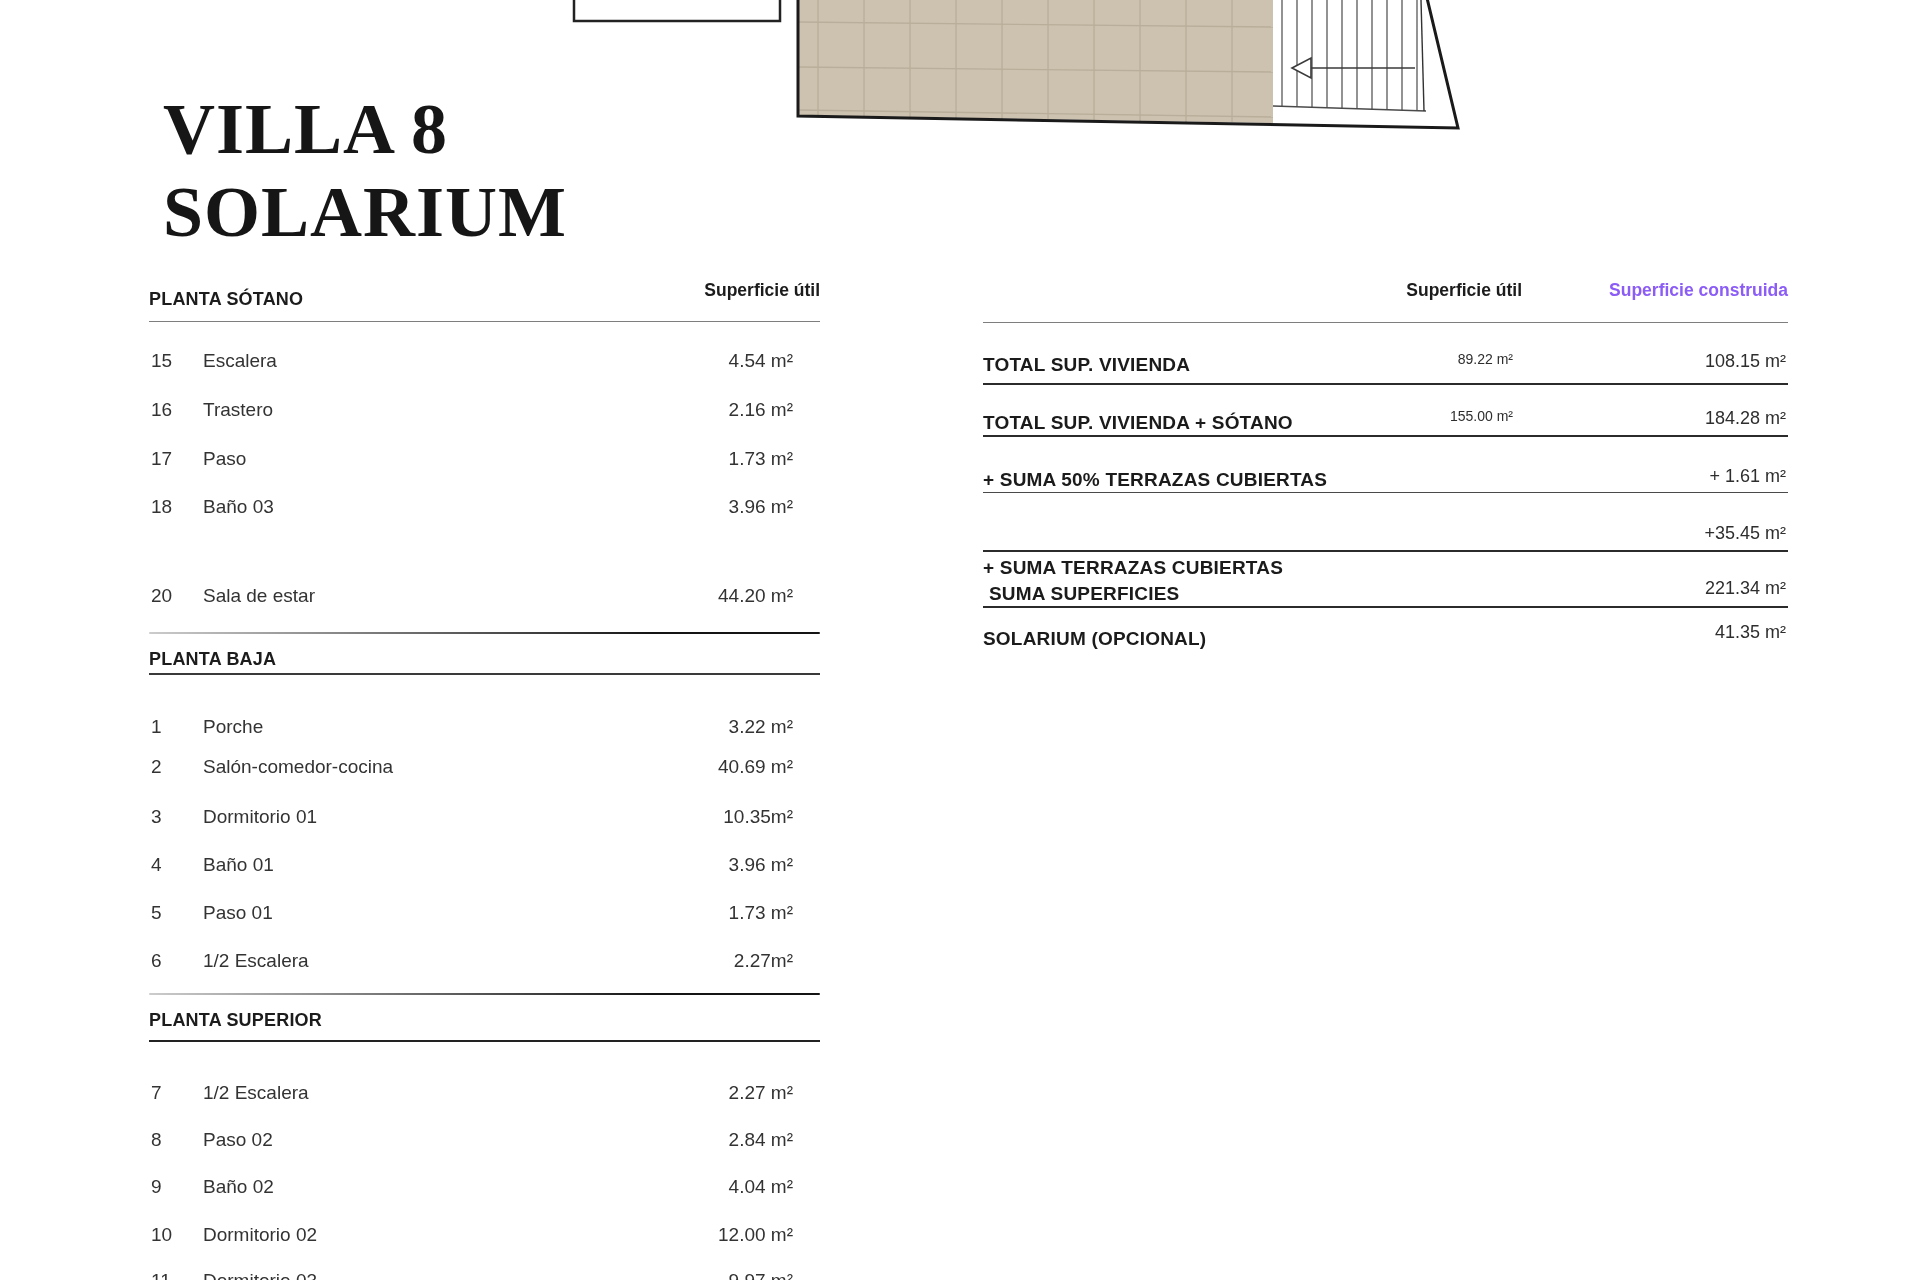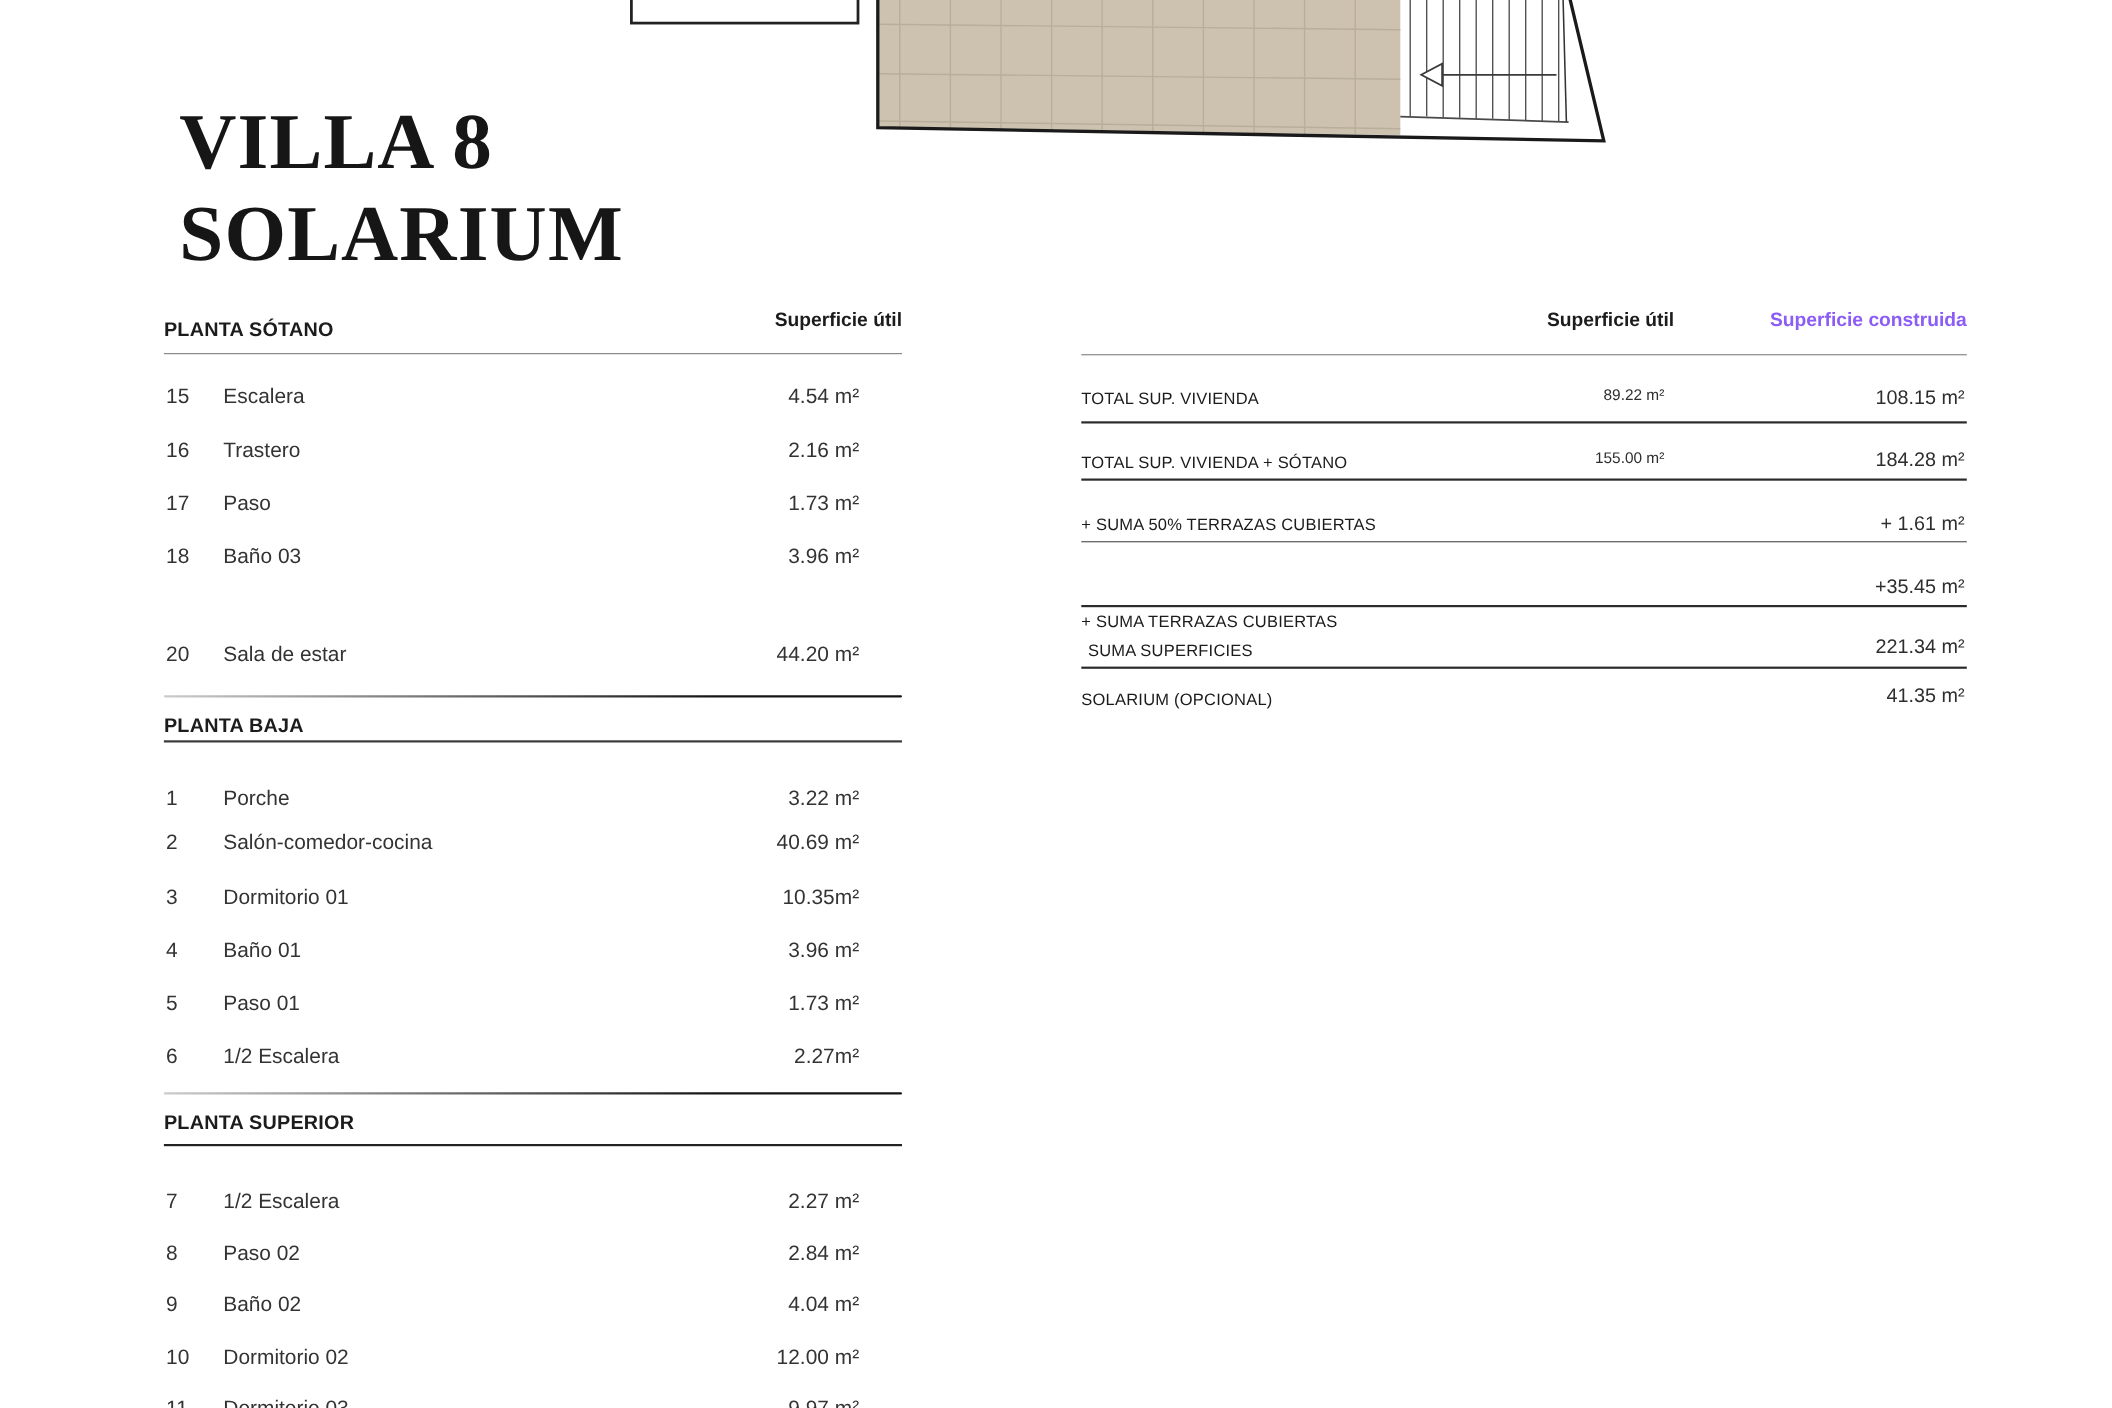--- a/index.html
+++ b/index.html
@@ -16,30 +16,30 @@
   }
   
   .hline{position:absolute;left:0;width:100%;}
   
   .left-table{position:absolute;left:149px;top:0;width:671px;height:1224px;}
   .sec-name{position:absolute;left:0;font-weight:700;font-size:18px;color:#1c1c1c;letter-spacing:.2px;}
   .col-head{position:absolute;right:0;font-weight:700;font-size:17.5px;color:#1c1c1c;}
   .lrow{position:absolute;left:0;width:100%;height:24px;font-size:19px;color:#333333;}
   .lrow .num{position:absolute;left:2px;}
   .lrow .lbl{position:absolute;left:54px;}
-  .lrow .val{position:absolute;right:39px;}
+  .lrow .val{position:absolute;right:27px;}
   .rule-gray{height:1px;background:#7e7e7e;}
   .rule-dark{height:2px;background:#3a3a3a;}
   .rule-darker{height:2px;background:#222222;}
   .rule-fade{height:2px;background:linear-gradient(90deg,#cccccc,#777777 35%,#141414 75%);border-radius:1px;}
   
   .sum-table{position:absolute;left:983px;top:0;width:805px;height:700px;}
   .sum-head-1{position:absolute;right:266px;top:280px;font-weight:700;font-size:17.5px;color:#1c1c1c;}
   .sum-head-2{position:absolute;right:0;top:280px;font-weight:700;font-size:17.5px;color:#8b5cf6;}
-  .srow-label{position:absolute;left:0;font-weight:400;font-size:15px;color:#1b1b1b;letter-spacing:.2px;}
+  .srow-label{position:absolute;left:0;font-weight:700;font-size:19px;color:#1b1b1b;letter-spacing:.2px;}
   .srow-v1{position:absolute;right:275px;font-size:14px;color:#2e2e2e;}
   .srow-v2{position:absolute;right:2px;font-size:18px;color:#2e2e2e;}
   .sum-rule{height:2px;background:#2b2b2b;}
   
   .floorplan{position:absolute;left:570px;top:0;width:900px;height:140px;}
 </style>
 </head>
 <body>
 
 <svg class="floorplan" viewBox="0 0 900 140" xmlns="http://www.w3.org/2000/svg">

